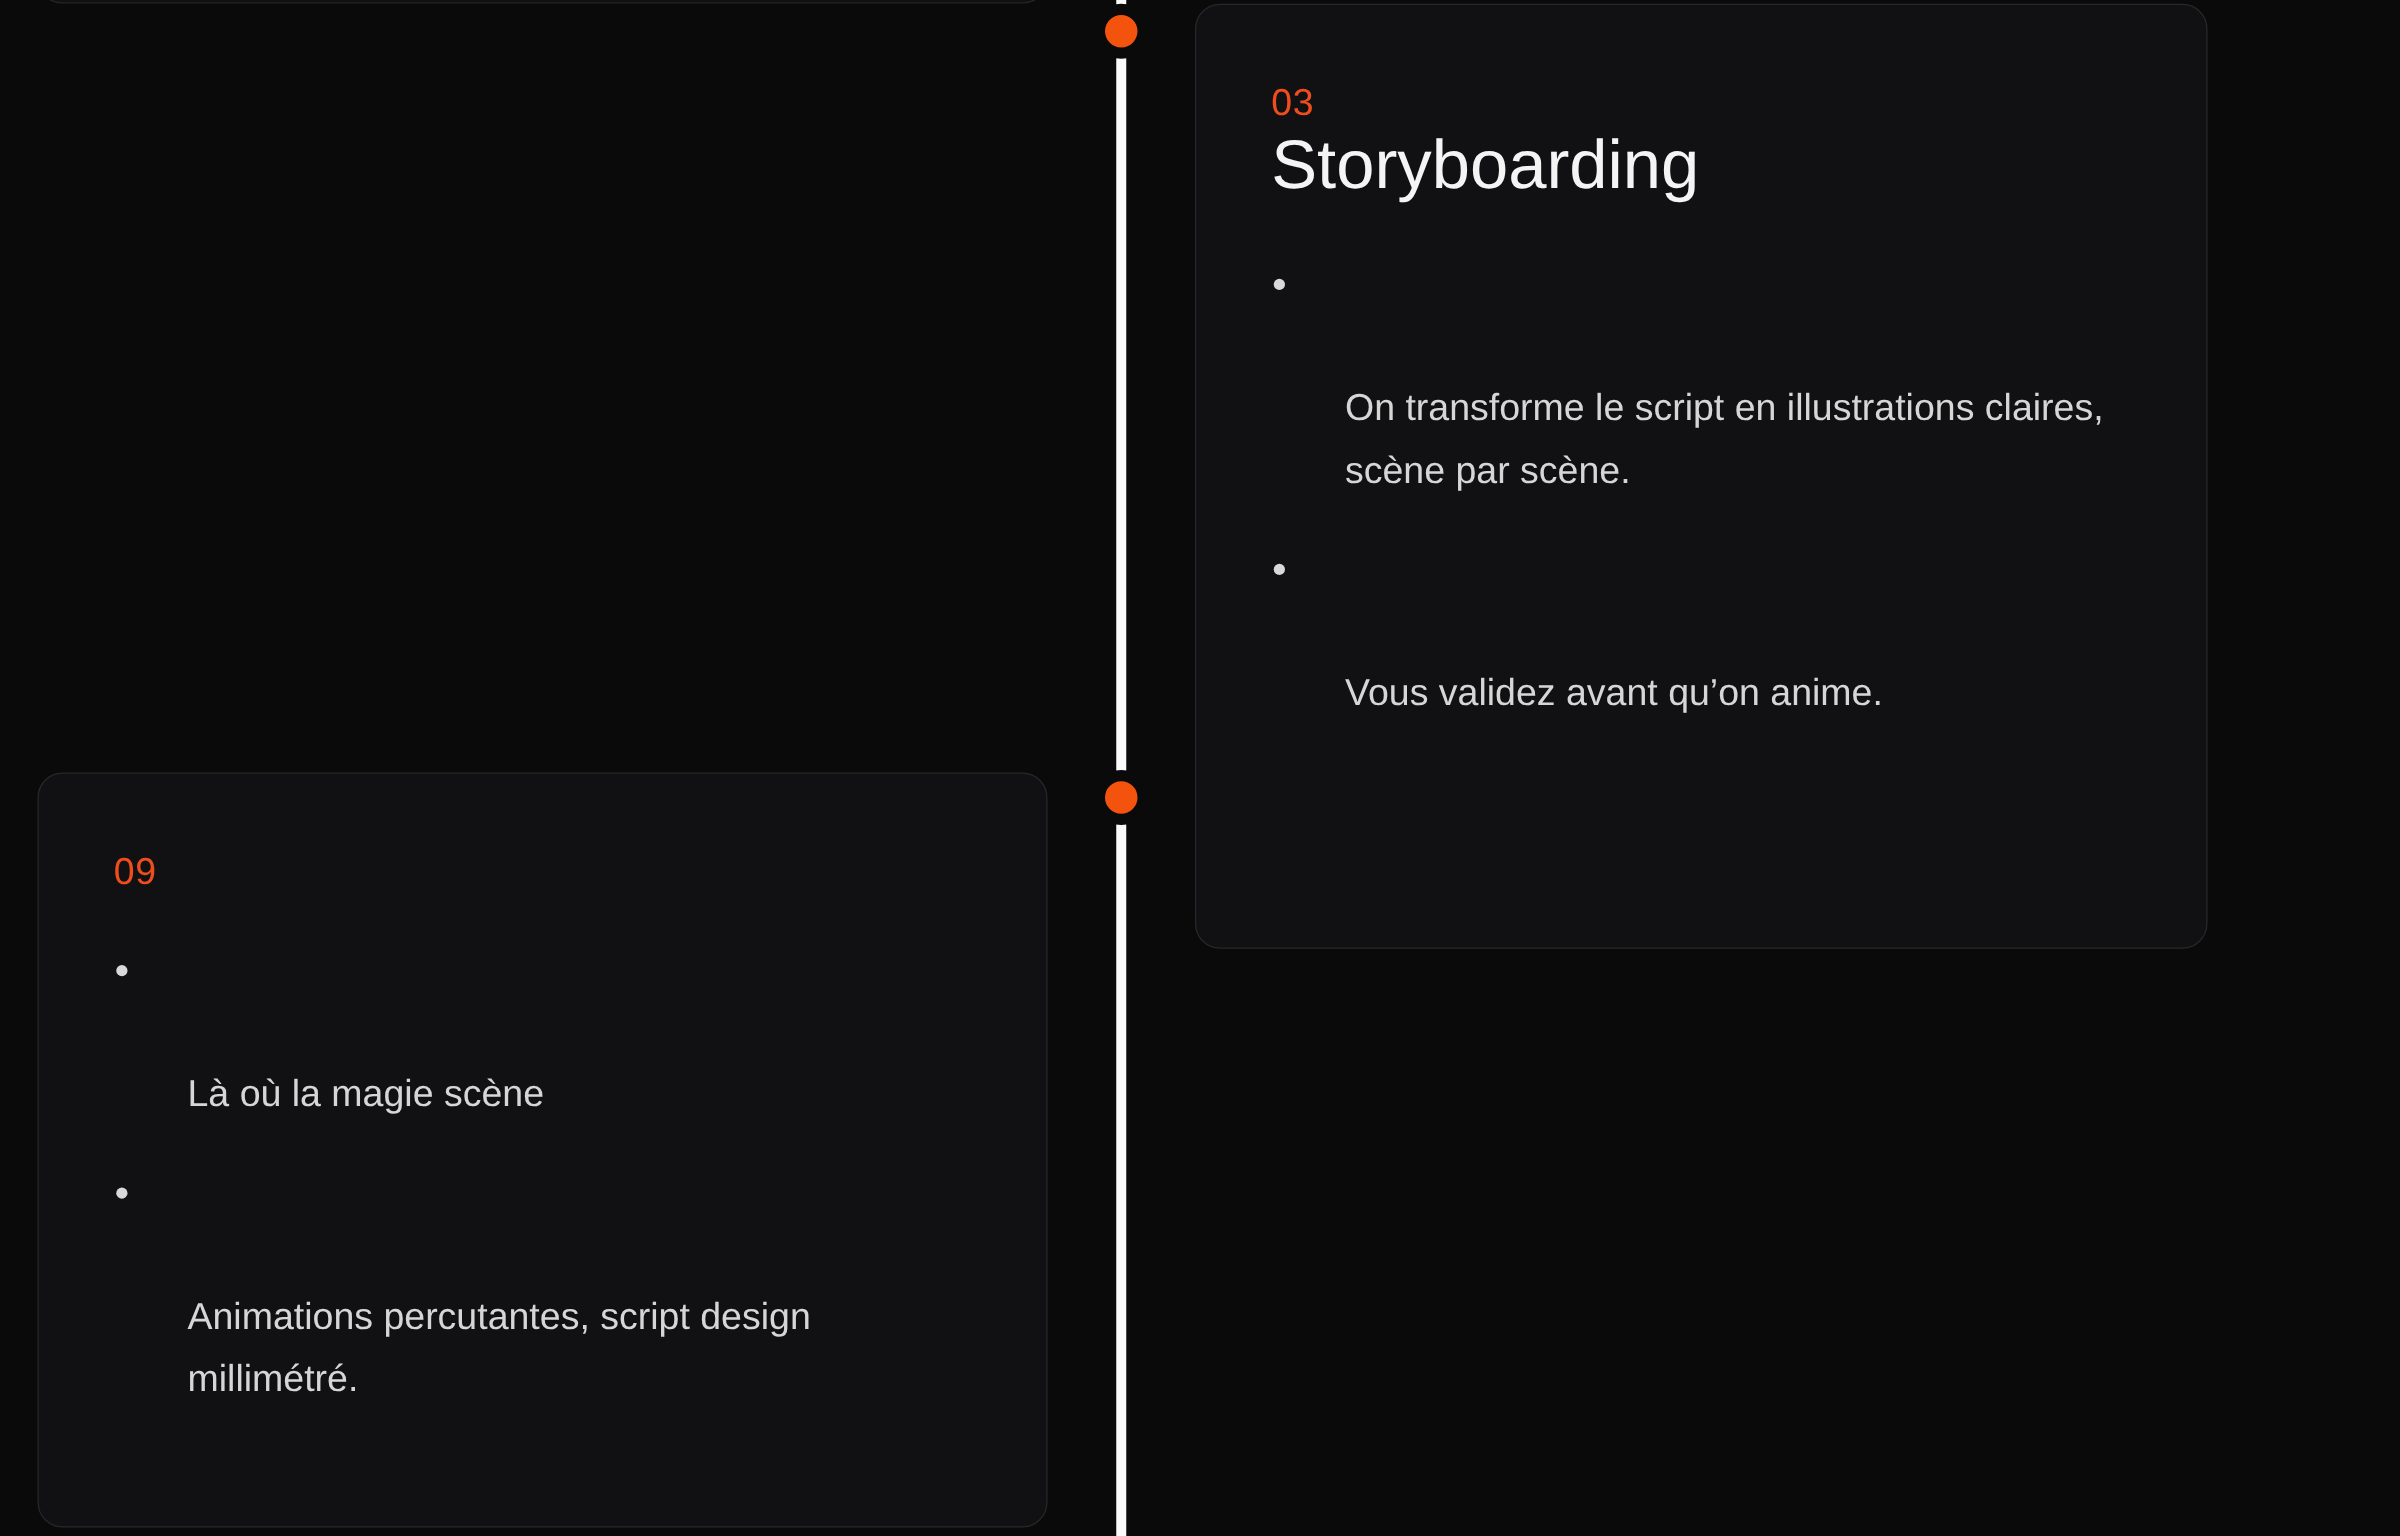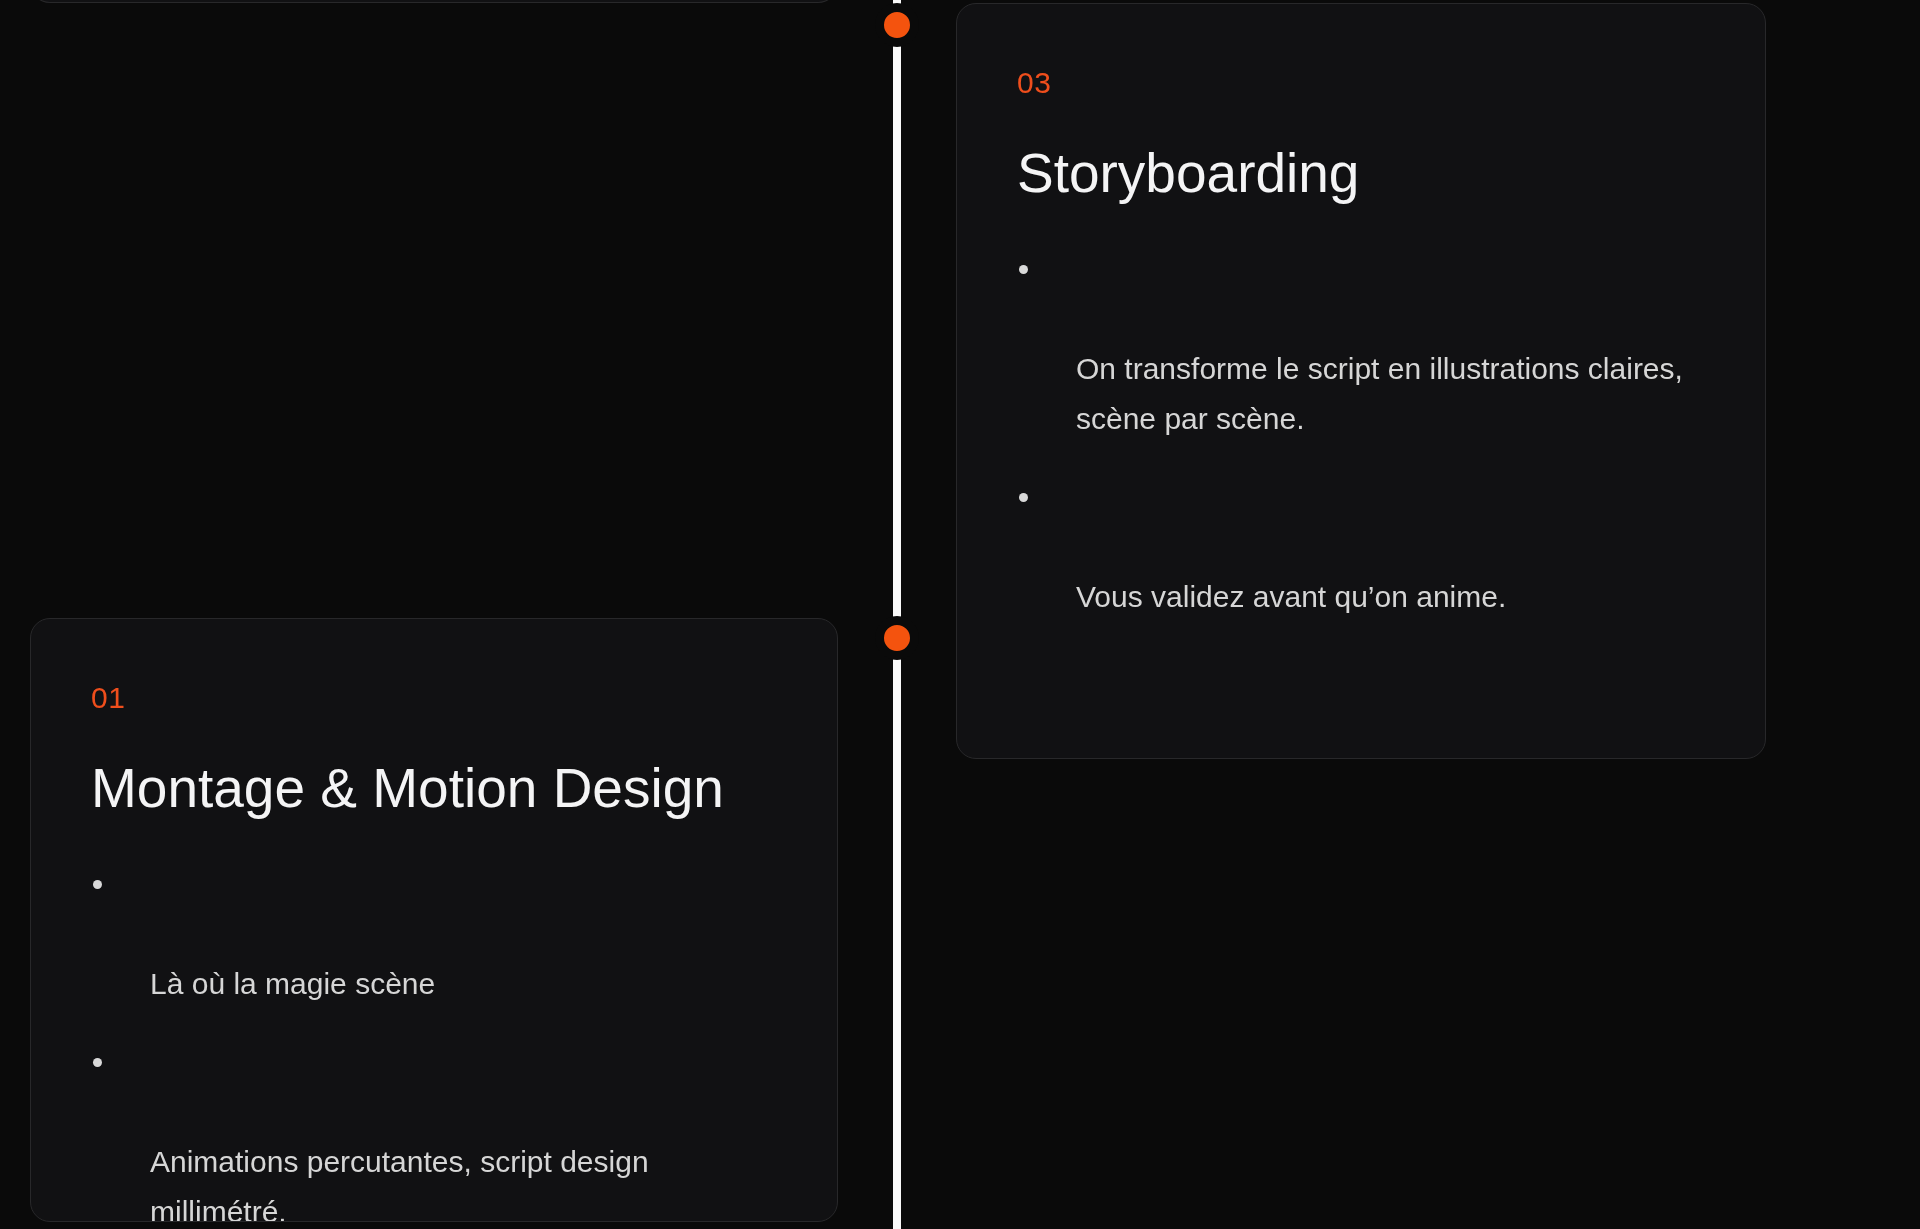--- a/index.html
+++ b/index.html
@@ -64,21 +64,20 @@
   }
 
   .card-number {
     color: var(--accent);
     font-size: 30px;
     line-height: 1;
     font-weight: 500;
     letter-spacing: 0.5px;
   }
   .card-title {
-    margin-top: 42px;
     color: var(--heading-color);
     font-size: 55px;
     line-height: 1.2;
     font-weight: 500;
     letter-spacing: 0;
   }
   .bullet-list {
     list-style: none;
     margin-top: 38px;
   }
@@ -121,22 +120,21 @@
       </li>
       <li class="bullet-item">
         <span class="bullet-marker"></span>
         <span class="bullet-text">Vous validez avant qu’on anime.</span>
       </li>
 
     </ul>
   </section>
 
   <section class="card card-left">
-    <div class="card-number">01</div>
-    <h2 class="card-title">Montage &amp; Motion Design</h2>
+    <div class="card-number">09</div>
     <ul class="bullet-list">
       <li class="bullet-item">
         <span class="bullet-marker"></span>
         <span class="bullet-text">Là où la magie scène</span>
       </li>
       <li class="bullet-item">
         <span class="bullet-marker"></span>
         <span class="bullet-text">Animations percutantes, script design
 millimétré.</span>
       </li>

